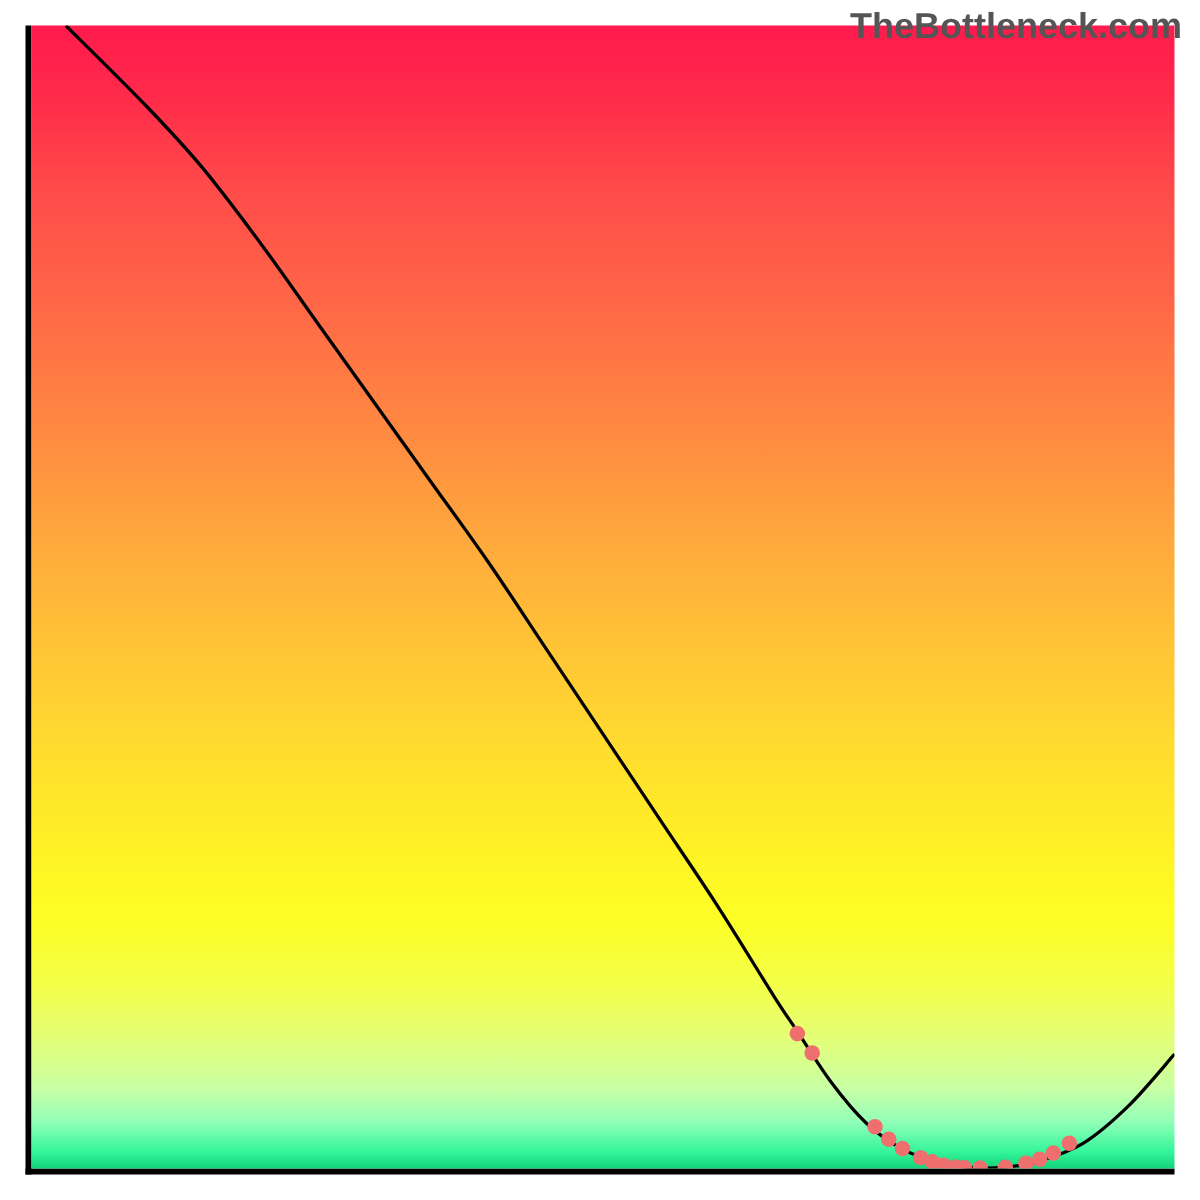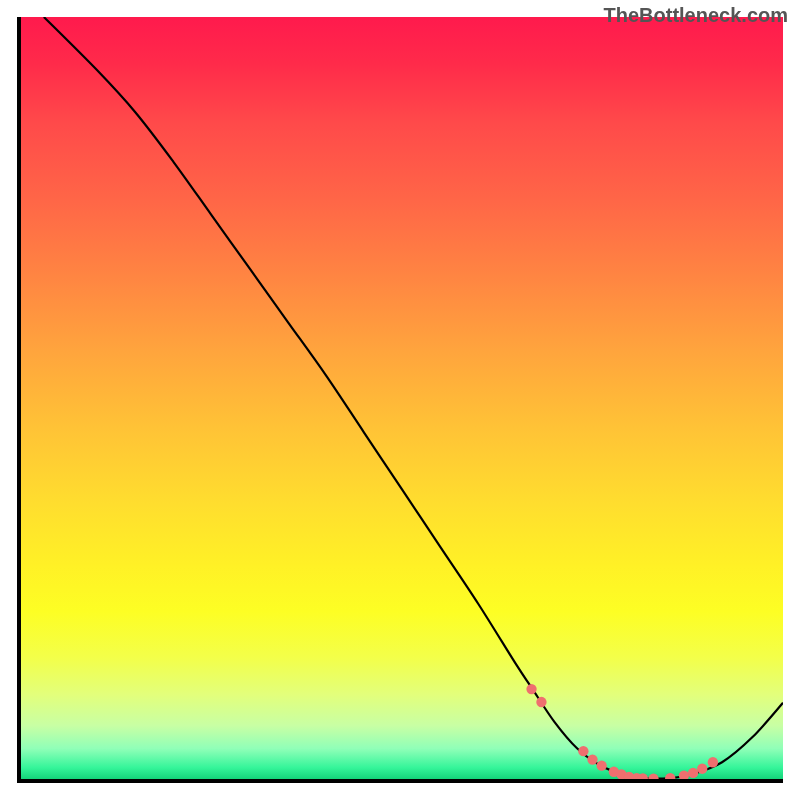--- a/index.html
+++ b/index.html
@@ -7,21 +7,21 @@
     width: 800px;
     height: 800px;
     background: #ffffff;
     position: relative;
     font-family: Arial, sans-serif;
   }
   .watermark {
     position: absolute;
     top: 4px;
     right: 12px;
-    font-size: 20px;
+    font-size: 24px;
     font-weight: bold;
     color: #555555;
     z-index: 10;
   }
   .plot-area {
     position: absolute;
     left: 17px;
     top: 17px;
     width: 766px;
     height: 766px;

